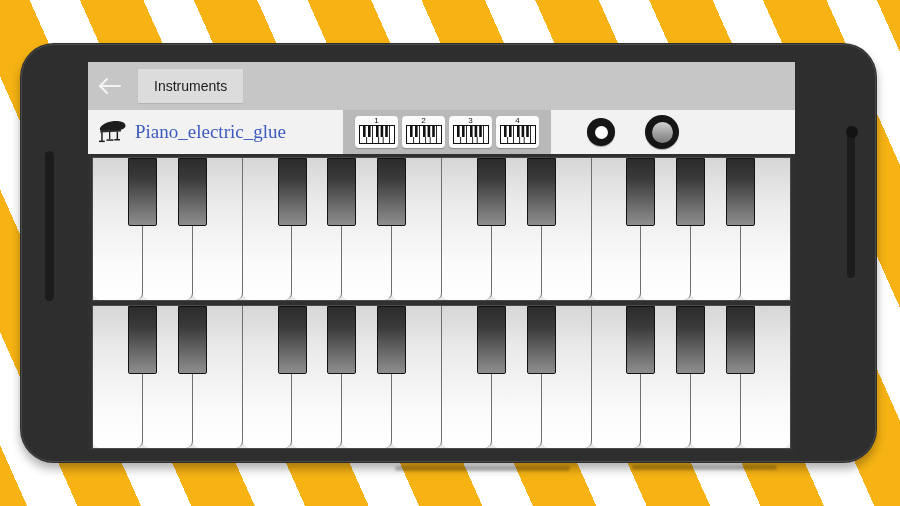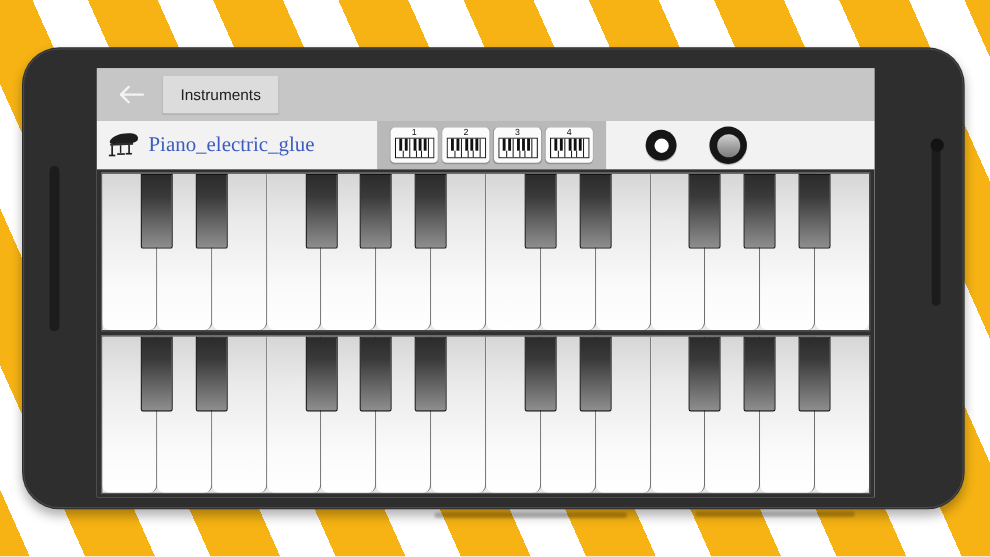--- a/index.html
+++ b/index.html
@@ -92,21 +92,20 @@
     overflow: hidden;
   }
 
   
   #toolbar {
     position: relative;
     height: 48px;
     background: #c6c6c6;
     display: flex;
     align-items: center;
-    padding-left: 10px;
     box-sizing: border-box;
   }
   #back-button {
     width: 42px;
     height: 40px;
     display: flex;
     align-items: center;
     justify-content: center;
     cursor: pointer;
   }

